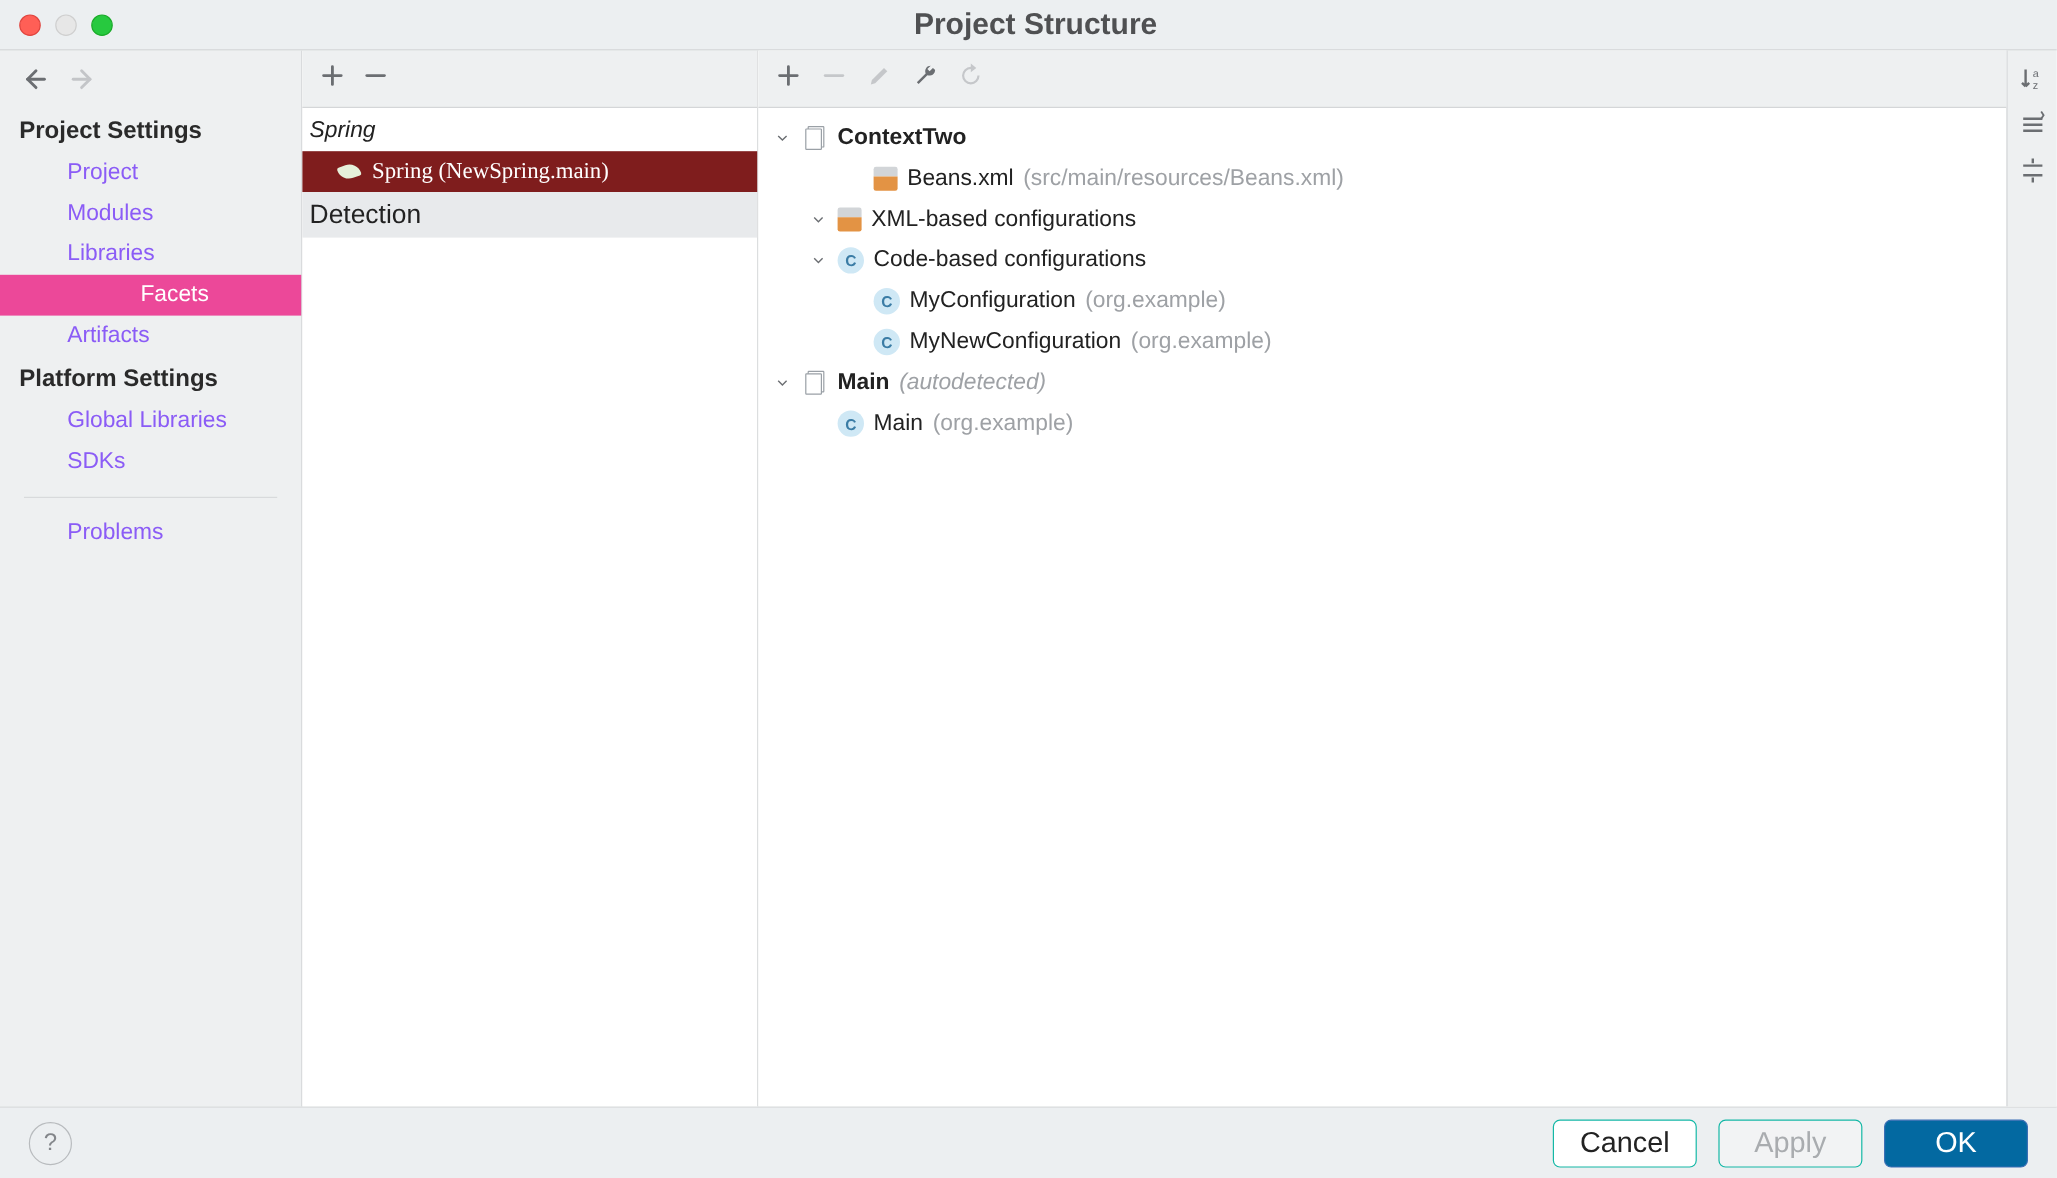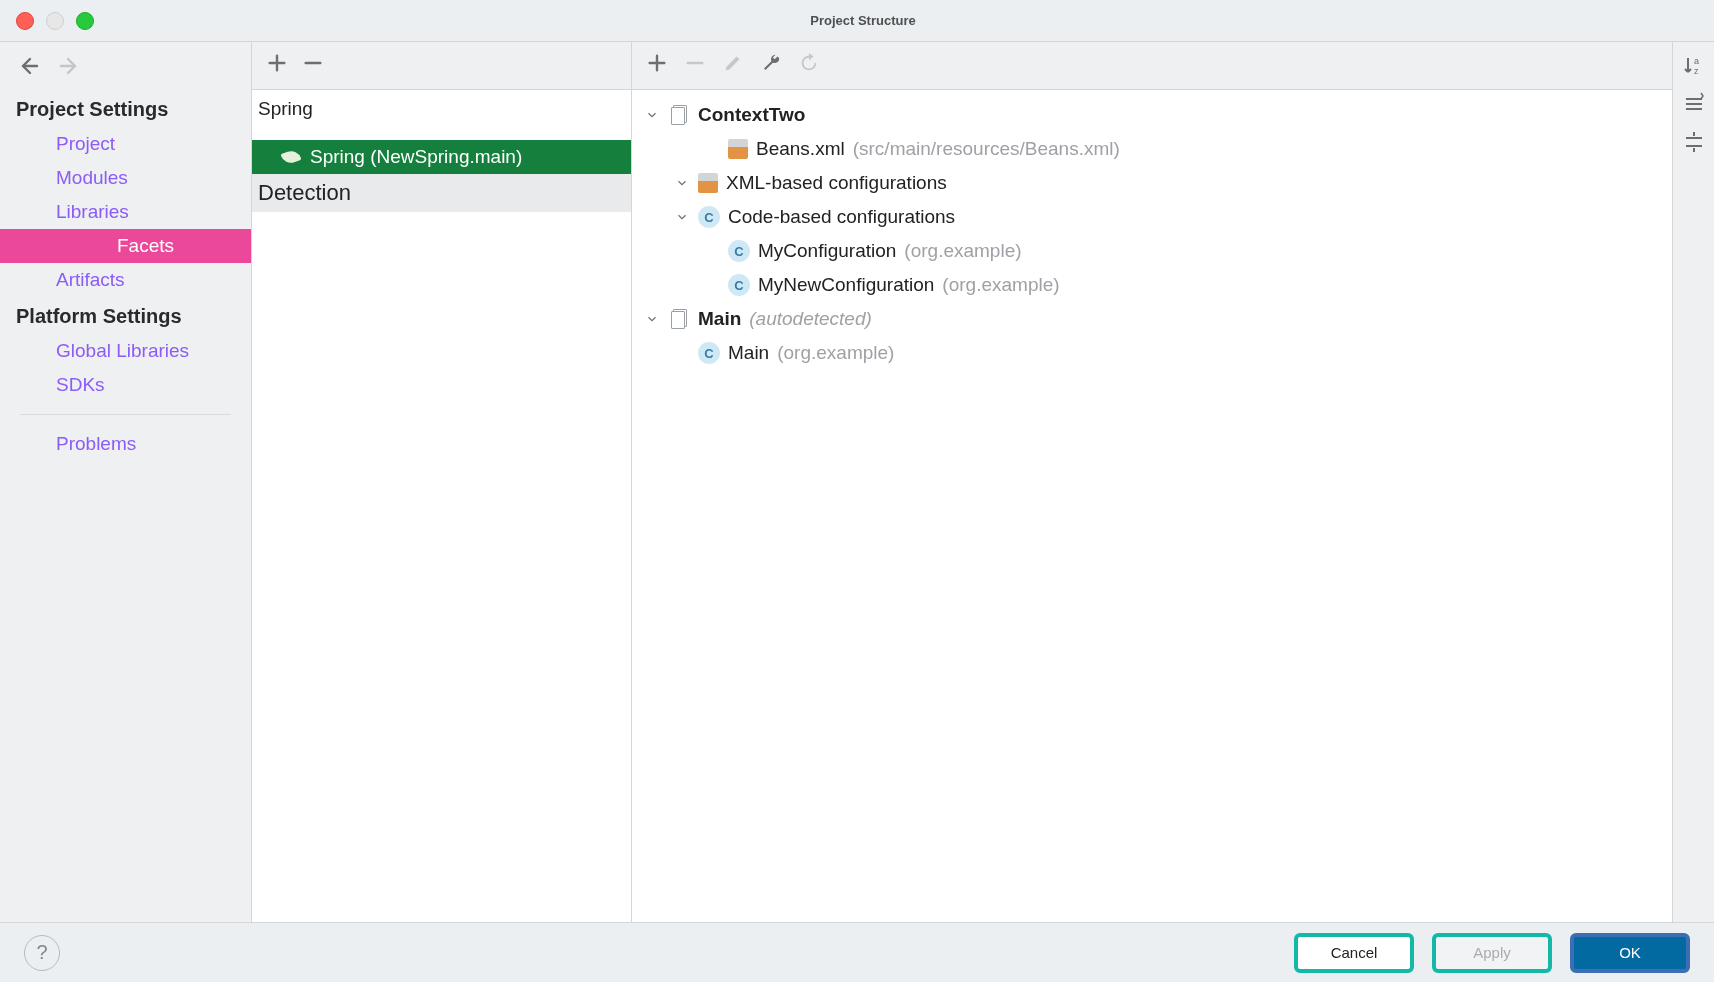--- a/index.html
+++ b/index.html
@@ -28,21 +28,21 @@
     }
     .tlight { width: 18px; height: 18px; border-radius: 50%; }
     .tl-close { background: #ff5f56; border:1px solid #e0443e; }
     .tl-min { background: #e7e7e7; border:1px solid #cfcfcf; }
     .tl-max { background: #27c93f; border:1px solid #1aab29; }
     .titlebar-title {
       position: absolute;
       left: 0; right: 4px;
       text-align: center;
       font-weight: 700;
-      font-size: 13px;
+      font-size: 25px;
       color: #4f5052;
       pointer-events: none;
       margin-left: 16px;
     }
     .body {
       display: flex;
       height: calc(100% - 42px - 60px);
       background: #fff;
     }
     
@@ -85,25 +85,25 @@
     }
     .middle-toolbar {
       height: 48px;
       background:#eef0f1;
       border-bottom:1px solid #d4d6d8;
       display:flex; align-items:center; gap:14px;
       padding-left:14px;
     }
     .ticon { color:#6b6e72; font-size:22px; cursor:pointer; }
     .ticon.disabled { color:#b8bbbe; cursor:default; }
-    .facet-root { padding:8px 6px 20px 6px; font-size:19px; }
+    .facet-root { padding:8px 6px 6px 6px; font-size:19px;font-style:italic; }
     .facet-child {
       display:flex; align-items:center; gap:10px;
       padding:6px 6px 6px 30px; font-size:19px;
-      background:#15803d; color:#fff;
+      background:#7f1d1d; color:#fff;font-family:Liberation Serif, serif;
     }
     .spring-leaf {
       width:18px; height:12px; border-radius:2px 12px 2px 12px;
       transform: rotate(-20deg);
     }
     .spring-leaf.white { background:#e6f0da; }
     .facet-detection {
       padding:6px 6px 6px 6px; font-size:22px; background:#e8eaec;
     }
     
@@ -149,23 +149,23 @@
       display:flex; align-items:center; justify-content:space-between;
       padding:0 24px;
     }
     .help-circle {
       width:36px; height:36px; border-radius:50%; border:1.5px solid #b8bbbe;
       display:flex; align-items:center; justify-content:center; color:#83868a;
       font-size:20px;
     }
     .buttons { display:flex; gap:18px; }
     .btn {
-      min-width:120px; height:40px; border-radius:6px; font-size:15px;
+      min-width:120px; height:40px; border-radius:6px; font-size:24px;
       display:flex; align-items:center; justify-content:center; cursor:pointer;
-      border:4px solid #14b8a6; background:#fff;
+      border:1px solid #14b8a6; background:#fff;
     }
     .btn.primary { background:#0369a1; border-color:#3b6fb5; color:#fff; }
     .btn.disabled { color:#a9acaf; background:#f2f3f4; cursor:default; }
     .chev { width:16px; display:flex; justify-content:center; }
   </style>
 </head>
 <body>
 
 <div class="titlebar">
   <div class="traffic">

